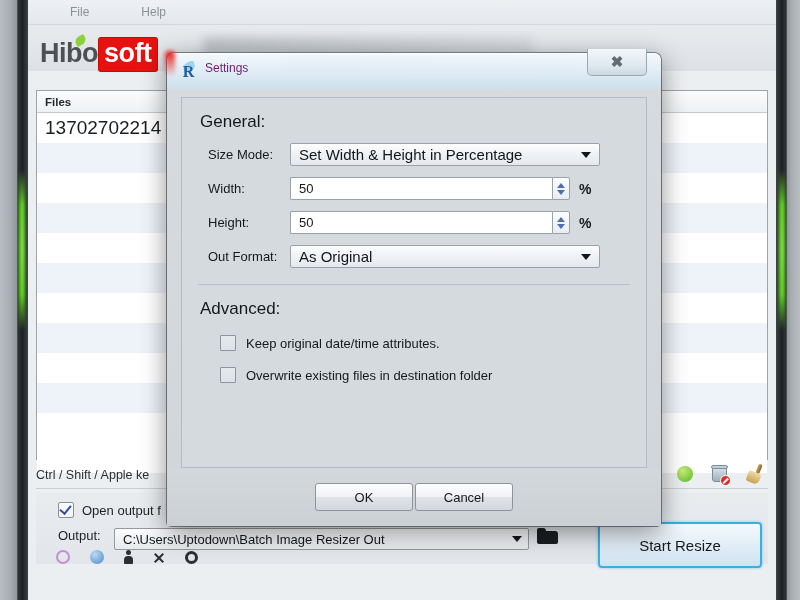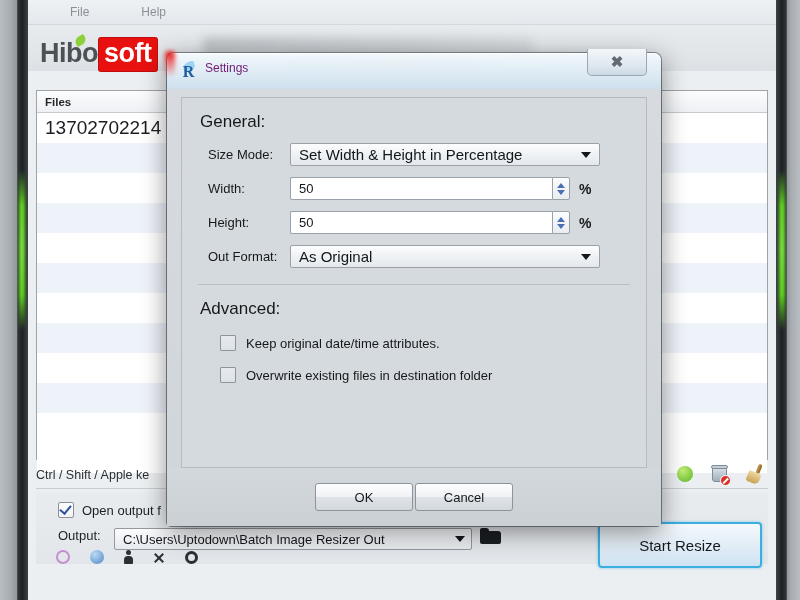--- a/index.html
+++ b/index.html
@@ -410,21 +410,21 @@
         <div class="ic-broom"></div>
       </div>
 
       <div class="bottom-panel">
         <div class="cb-row">
           <div class="wcheck checked"></div>
           <div class="lbl">Open output f</div>
         </div>
         <div class="out-row">
           <div class="lbl" style="width:56px">Output:</div>
-          <div class="combo" style="width:358px">
+          <div class="combo" style="width:415px">
             <span>C:\Users\Uptodown\Batch Image Resizer Out</span>
             <span class="caret"></span>
           </div>
           <div class="folder-ico"></div>
         </div>
         <div class="bottom-icons">
           <div class="ic-circ-pink"></div>
           <div class="ic-circ-blue"></div>
           <div class="ic-person"></div>
           <div class="ic-x"></div>

